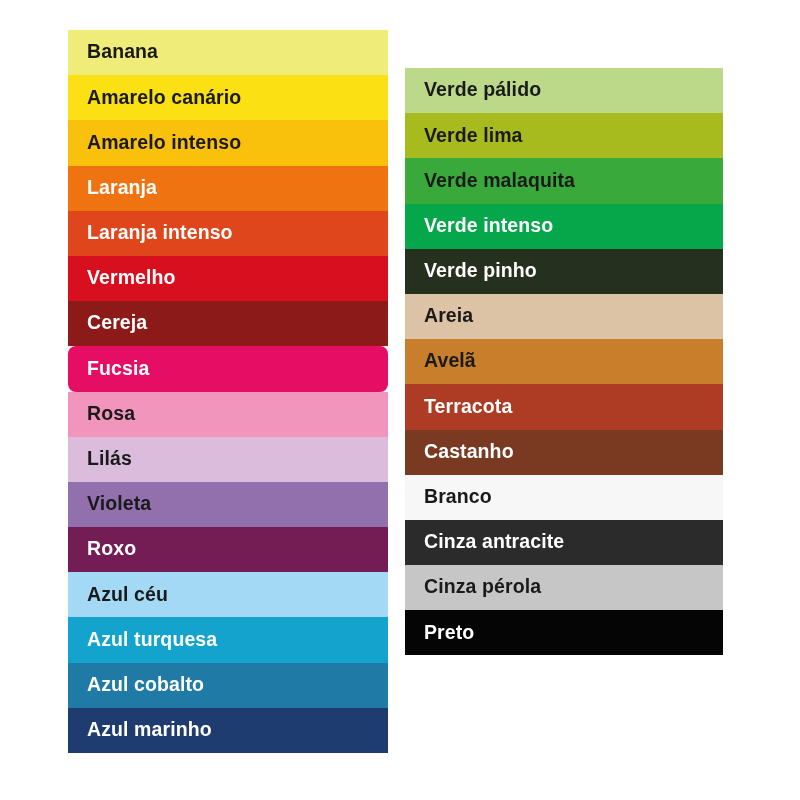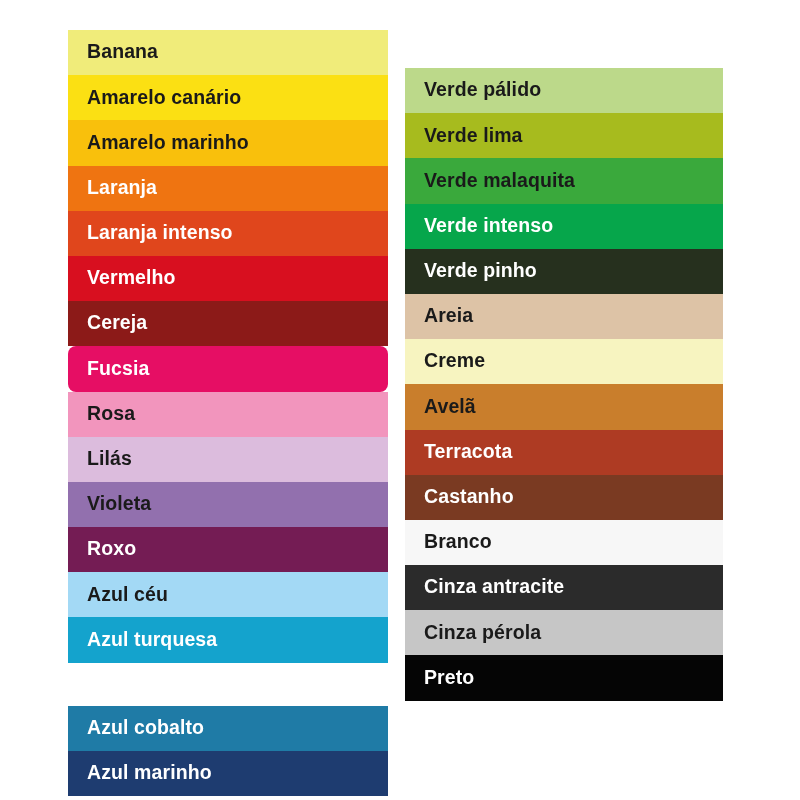--- a/index.html
+++ b/index.html
@@ -66,21 +66,21 @@
 
 <div id="palette-page">
   <div class="swatch-column" id="column-left">
       <div class="swatch-row dark-text" style="background: rgb(240, 236, 122);">
         <span class="swatch-label">Banana</span>
       </div>
       <div class="swatch-row dark-text" style="background: rgb(251, 224, 19);">
         <span class="swatch-label">Amarelo canário</span>
       </div>
       <div class="swatch-row dark-text" style="background: rgb(249, 192, 12);">
-        <span class="swatch-label">Amarelo marinho</span>
+        <span class="swatch-label">Amarelo intenso</span>
       </div>
       <div class="swatch-row light-text" style="background: rgb(239, 116, 17);">
         <span class="swatch-label">Laranja</span>
       </div>
       <div class="swatch-row light-text" style="background: rgb(224, 70, 28);">
         <span class="swatch-label">Laranja intenso</span>
       </div>
       <div class="swatch-row light-text" style="background: rgb(216, 15, 31);">
         <span class="swatch-label">Vermelho</span>
       </div>
@@ -101,21 +101,21 @@
       </div>
       <div class="swatch-row light-text" style="background: rgb(116, 28, 84);">
         <span class="swatch-label">Roxo</span>
       </div>
       <div class="swatch-row dark-text" style="background: rgb(163, 217, 245);">
         <span class="swatch-label">Azul céu</span>
       </div>
       <div class="swatch-row light-text" style="background: rgb(20, 163, 205);">
         <span class="swatch-label">Azul turquesa</span>
       </div>
-      <div class="swatch-row light-text" style="background: rgb(31, 123, 166); margin-top: 43px;">
+      <div class="swatch-row light-text" style="background: rgb(31, 123, 166);">
         <span class="swatch-label">Azul cobalto</span>
       </div>
       <div class="swatch-row light-text" style="background: rgb(30, 60, 112);">
         <span class="swatch-label">Azul marinho</span>
       </div>
     </div>
   <div class="swatch-column" id="column-right">
       <div class="swatch-row dark-text" style="background: rgb(188, 217, 138); text-align: center;">
         <span class="swatch-label">Verde pálido</span>
       </div>
@@ -126,23 +126,20 @@
         <span class="swatch-label">Verde malaquita</span>
       </div>
       <div class="swatch-row light-text" style="background: rgb(6, 166, 75);">
         <span class="swatch-label">Verde intenso</span>
       </div>
       <div class="swatch-row light-text" style="background: rgb(38, 48, 30);">
         <span class="swatch-label">Verde pinho</span>
       </div>
       <div class="swatch-row dark-text" style="background: rgb(221, 195, 166);">
         <span class="swatch-label">Areia</span>
-      </div>
-      <div class="swatch-row dark-text" style="background: rgb(247, 244, 192);">
-        <span class="swatch-label">Creme</span>
       </div>
       <div class="swatch-row dark-text" style="background: rgb(201, 126, 44);">
         <span class="swatch-label">Avelã</span>
       </div>
       <div class="swatch-row light-text" style="background: rgb(174, 59, 35);">
         <span class="swatch-label">Terracota</span>
       </div>
       <div class="swatch-row light-text" style="background: rgb(122, 58, 34);">
         <span class="swatch-label">Castanho</span>
       </div>

